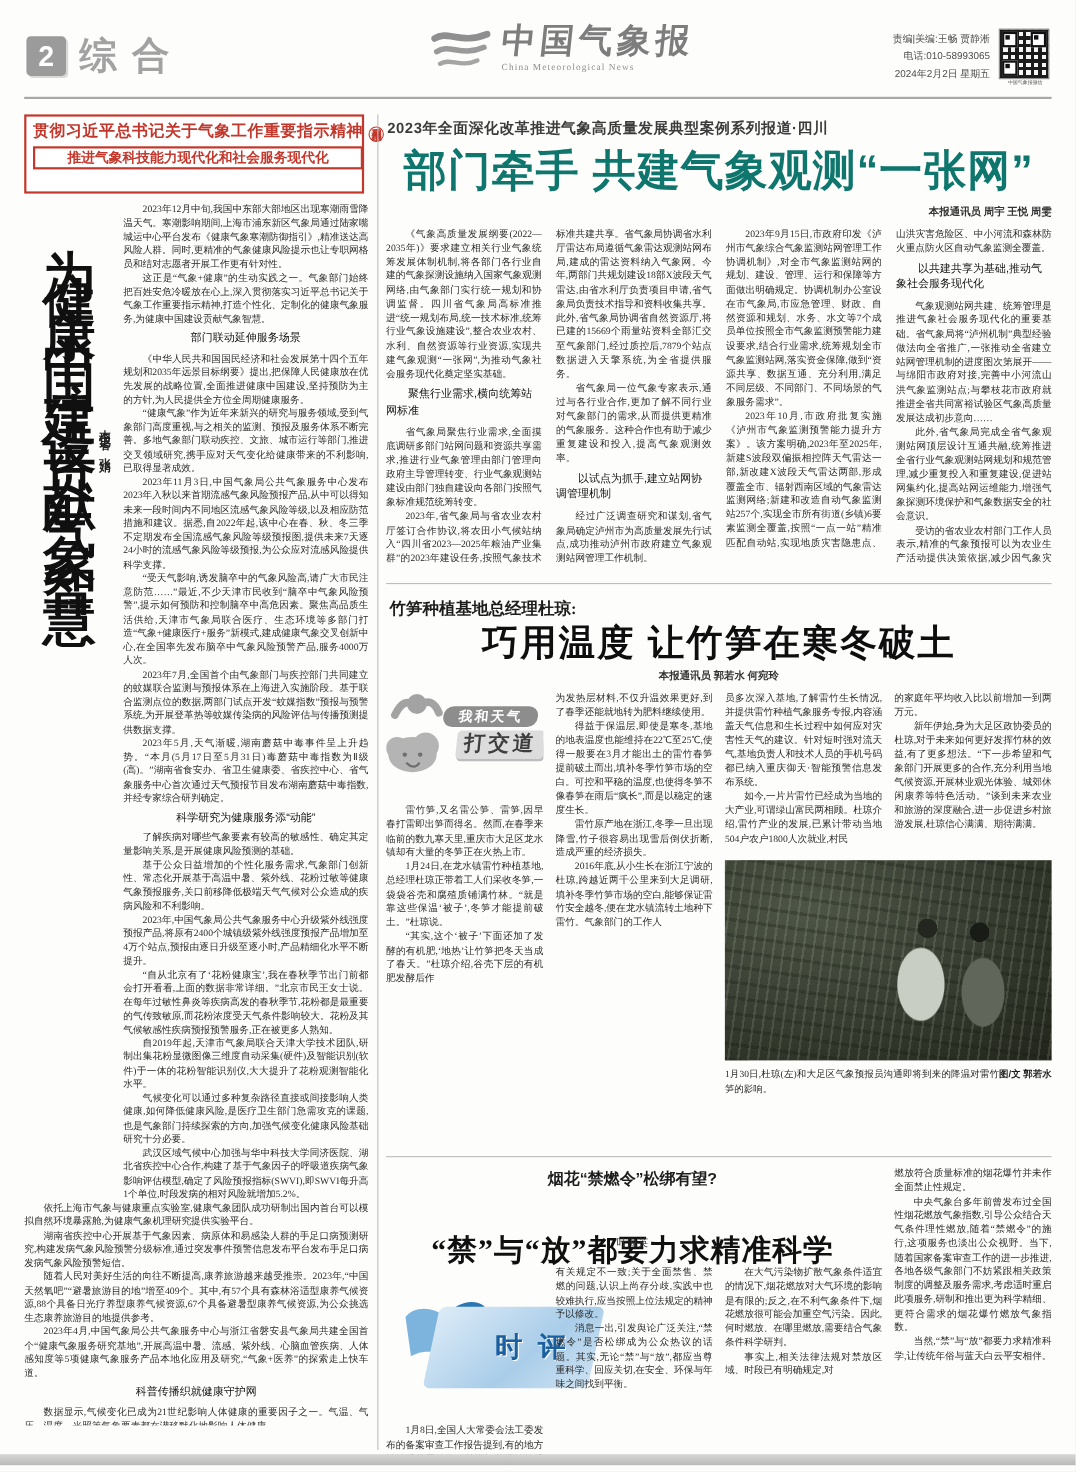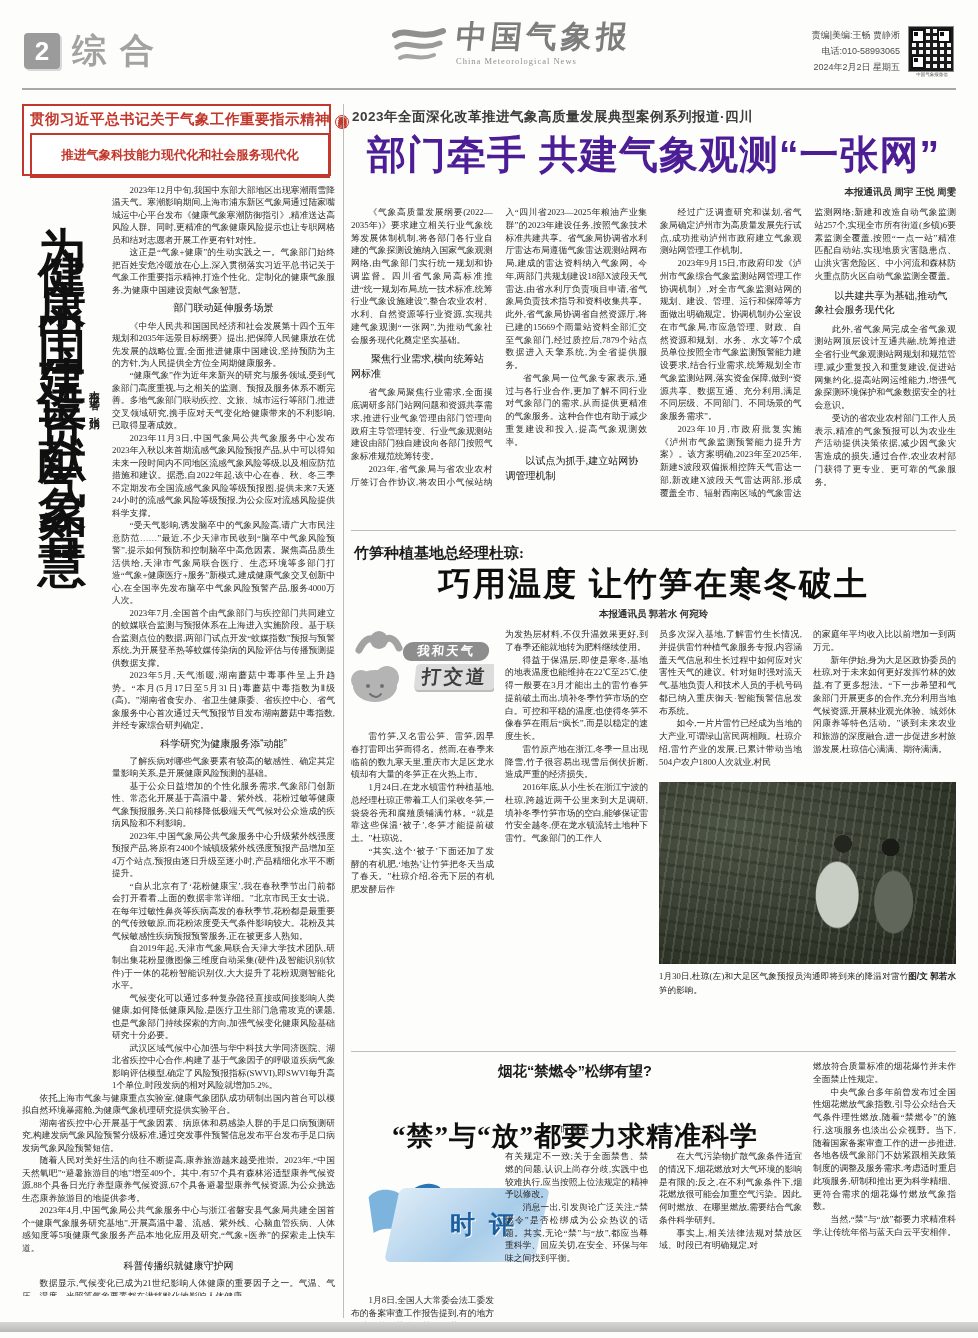--- a/index.html
+++ b/index.html
@@ -38,41 +38,41 @@
   .bottom-bar{position:absolute;left:0;top:1322px;width:978px;height:10px;
               background:linear-gradient(#d7d7d5,#b9b9b7);}
 
   
   .series{position:absolute;left:22px;top:104px;width:309px;height:72px;border:2px solid #c2382c;
           display:flex;background:#fff;box-sizing:border-box;}
   .series-main{flex:1;padding:4px 5px 3px 6px;}
   .s1{color:#c2382c;font-family:"Liberation Sans",sans-serif;font-weight:900;font-size:14.5px;
       white-space:nowrap;letter-spacing:.5px;}
   .s2{margin-top:4px;border:2px solid #c2382c;color:#c2382c;font-family:"Liberation Sans",sans-serif;
-      font-weight:700;font-size:12.5px;text-align:center;padding:12px 0;}
+      font-weight:700;font-size:12.5px;text-align:center;padding:0 0;}
   .series-tag{width:20px;display:flex;flex-direction:column;align-items:center;gap:2px;
       color:#c2382c;padding-top:3px;}
   .series-tag .vtxt{writing-mode:vertical-rl;text-orientation:upright;font-size:9px;font-weight:700;letter-spacing:1px;}
   .series-tag .circ{width:12px;height:12px;border:1px solid #c2382c;border-radius:50%;
       font-size:7px;line-height:12px;text-align:center;font-family:"Liberation Sans",sans-serif;}
 
   .left-article{position:absolute;left:22px;top:184px;width:313px;height:1112px;overflow:hidden;
                 font-size:8.8px;line-height:1.42;text-align:justify;}
   .vh-float{float:left;width:90px;height:898px;position:relative;}
   .vh{position:absolute;left:6px;top:4px;writing-mode:vertical-rl;text-orientation:upright;
       font-family:"Liberation Sans",sans-serif;font-weight:900;font-size:48px;letter-spacing:26px;
       color:#101010;}
   .vh-byline{position:absolute;left:64px;top:198px;writing-mode:vertical-rl;text-orientation:upright;
       font-size:10.5px;font-weight:700;letter-spacing:3px;color:#222;}
 
   
   .kicker-main{position:absolute;left:352px;top:108px;font-family:"Liberation Sans",sans-serif;
       font-size:13.5px;font-weight:600;color:#3c3c3c;letter-spacing:.5px;}
   .headline-main{position:absolute;left:351px;top:128px;width:605px;text-align:center;
-      font-family:"Liberation Sans",sans-serif;font-weight:900;font-size:39px;color:#4c1d95;letter-spacing:1px;}
+      font-family:"Liberation Sans",sans-serif;font-weight:900;font-size:39px;color:#0f766e;letter-spacing:1px;}
   .byline-main{position:absolute;left:351px;top:186px;width:605px;text-align:right;
       font-size:9.5px;font-weight:700;color:#333;}
   .art-body{position:absolute;left:351px;top:206px;width:605px;height:318px;overflow:hidden;
       column-count:4;column-gap:13px;font-size:8.8px;line-height:1.45;text-align:justify;}
   .art-body .sub{text-align:left;text-indent:2em;margin:6px 0 5px;}
 
   
   .kicker-mid{position:absolute;left:354px;top:544px;font-weight:700;font-size:15px;color:#1c1c1c;}
   .headline-mid{position:absolute;left:351px;top:562px;width:605px;text-align:center;
       font-family:"Liberation Sans",sans-serif;font-weight:900;font-size:33px;color:#0e0e0e;letter-spacing:2px;}
@@ -209,20 +209,21 @@
       <p class="para">《气象高质量发展纲要(2022—2035年)》要求建立相关行业气象统筹发展体制机制,将各部门各行业自建的气象探测设施纳入国家气象观测网络,由气象部门实行统一规划和协调监督。四川省气象局高标准推进“统一规划布局,统一技术标准,统筹行业气象设施建设”,整合农业农村、水利、自然资源等行业资源,实现共建气象观测“一张网”,为推动气象社会服务现代化奠定坚实基础。</p>
       <div class="sub">聚焦行业需求,横向统筹站网标准</div>
       <p class="para">省气象局聚焦行业需求,全面摸底调研多部门站网问题和资源共享需求,推进行业气象管理由部门管理向政府主导管理转变、行业气象观测站建设由部门独自建设向各部门按照气象标准规范统筹转变。</p>
       <p class="para">2023年,省气象局与省农业农村厅签订合作协议,将农田小气候站纳入“四川省2023—2025年粮油产业集群”的2023年建设任务,按照气象技术标准共建共享。省气象局协调省水利厅雷达布局遵循气象雷达观测站网布局,建成的雷达资料纳入气象网。今年,两部门共规划建设18部X波段天气雷达,由省水利厅负责项目申请,省气象局负责技术指导和资料收集共享。此外,省气象局协调省自然资源厅,将已建的15669个雨量站资料全部汇交至气象部门,经过质控后,7879个站点数据进入天擎系统,为全省提供服务。</p>
       <p class="para">省气象局一位气象专家表示,通过与各行业合作,更加了解不同行业对气象部门的需求,从而提供更精准的气象服务。这种合作也有助于减少重复建设和投入,提高气象观测效率。</p>
       <div class="sub">以试点为抓手,建立站网协调管理机制</div>
       <p class="para">经过广泛调查研究和谋划,省气象局确定泸州市为高质量发展先行试点,成功推动泸州市政府建立气象观测站网管理工作机制。</p>
       <p class="para">2023年9月15日,市政府印发《泸州市气象综合气象监测站网管理工作协调机制》,对全市气象监测站网的规划、建设、管理、运行和保障等方面做出明确规定。协调机制办公室设在市气象局,市应急管理、财政、自然资源和规划、水务、水文等7个成员单位按照全市气象监测预警能力建设要求,结合行业需求,统筹规划全市气象监测站网,落实资金保障,做到“资源共享、数据互通、充分利用,满足不同层级、不同部门、不同场景的气象服务需求”。</p>
       <p class="para">2023年10月,市政府批复实施《泸州市气象监测预警能力提升方案》。该方案明确,2023年至2025年,新建S波段双偏振相控阵天气雷达一部,新改建X波段天气雷达两部,形成覆盖全市、辐射西南区域的气象雷达监测网络;新建和改造自动气象监测站257个,实现全市所有街道(乡镇)6要素监测全覆盖,按照“一点一站”精准匹配自动站,实现地质灾害隐患点、山洪灾害危险区、中小河流和森林防火重点防火区自动气象监测全覆盖。</p>
       <div class="sub">以共建共享为基础,推动气象社会服务现代化</div>
+      <p class="para">气象观测站网共建、统筹管理是推进气象社会服务现代化的重要基础。省气象局将“泸州机制”典型经验做法向全省推广,一张推动全省建立站网管理机制的进度图次第展开——与绵阳市政府对接,完善中小河流山洪气象监测站点;与攀枝花市政府就推进全省共同富裕试验区气象高质量发展达成初步意向……</p>
       <p class="para">此外,省气象局完成全省气象观测站网顶层设计互通共融,统筹推进全省行业气象观测站网规划和规范管理,减少重复投入和重复建设,促进站网集约化,提高站网运维能力,增强气象探测环境保护和气象数据安全的社会意识。</p>
       <p class="para">受访的省农业农村部门工作人员表示,精准的气象预报可以为农业生产活动提供决策依据,减少因气象灾害造成的损失,通过合作,农业农村部门获得了更专业、更可靠的气象服务。</p>
     </div>
 
   <div class="hline" style="top:530px"></div>
 
   <div class="kicker-mid">竹笋种植基地总经理杜琼:</div>
   <div class="headline-mid">巧用温度 让竹笋在寒冬破土</div>
   <div class="byline-mid">本报通讯员 郭若水 何宛玲</div>
 

